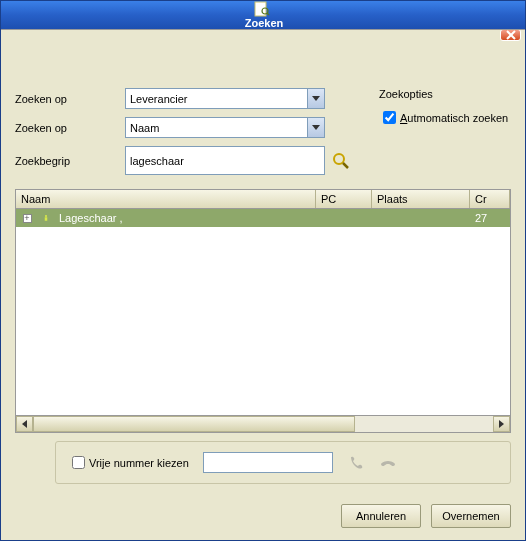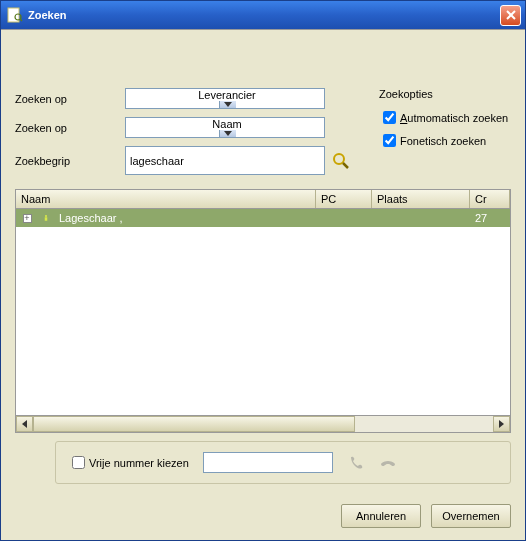--- a/index.html
+++ b/index.html
@@ -1,27 +1,27 @@
 <!DOCTYPE html>
 <html><head>
 <meta charset="utf-8">
 <style>
   * { box-sizing: border-box; font-family: Tahoma, sans-serif; font-size: 11px; }
   body { margin: 0; padding: 0; background: #fff; }
   .window { width: 526px; height: 541px; border: 1px solid #1a3f8a; background: #e9e7cf; display: flex; flex-direction: column; box-shadow: 2px 2px 6px rgba(0,0,0,.3); }
-  .titlebar { height: 28px; background: linear-gradient(to bottom, #3a80e8 0%, #2760c8 50%, #1d4fb0 100%); display: flex; align-items: center; padding: 0 4px 0 6px; color: #fff; font-weight: bold; font-size: 12px; }
+  .titlebar { height: 28px; background: linear-gradient(to bottom, #3a80e8 0%, #2760c8 50%, #1d4fb0 100%); display: flex; align-items: center; padding: 0 4px 0 6px; color: #fff; font-weight: bold; font-size: 12px; flex-direction: column; }
   .titlebar-icon { width: 16px; height: 16px; margin-right: 5px; }
   .close-btn { margin-left: auto; width: 21px; height: 21px; background: linear-gradient(to bottom,#f5a08a,#d54b20); border: 1px solid #fff; border-radius: 3px; display: flex; align-items: center; justify-content: center; color: #fff; cursor: pointer; font-weight:bold;}
   .client { flex: 1; display: flex; flex-direction: column; padding: 0; position:relative;}
   .tabstrip { display: flex; align-items: flex-end; height: 24px; padding-left: 6px; }
   .tab { background: #e9e7cf; border: 1px solid #999; border-bottom: none; padding: 3px 10px; border-radius: 3px 3px 0 0; position: relative; top: 1px; }
   .tabbody { border-top: 1px solid #999; margin: 0; flex: 1; display: flex; flex-direction: column; padding: 14px 14px 10px 14px; }
   .row { display: flex; align-items: center; margin-bottom: 8px; }
   .lbl { width: 110px; }
-  .combo { width: 200px; height: 21px; border: 1px solid #7f9db9; background: #fff; display: flex; align-items: center; justify-content: space-between; padding-left: 4px; flex-direction: column; }
+  .combo { width: 200px; height: 21px; border: 1px solid #7f9db9; background: #fff; display: flex; align-items: center; justify-content: space-between; padding-left: 4px; }
   .combo-btn { width: 17px; height: 19px; background: linear-gradient(to bottom,#dbe6f6,#b7c9e3); border-left: 1px solid #7f9db9; display:flex; align-items:center; justify-content:center; }
   .txt { width: 200px; height: 29px; border: 1px solid #7f9db9; background: #fff; padding: 2px 4px; outline: none; }
   .search-icon { width: 20px; height: 20px; margin-left: 6px; display:flex; align-items:center; justify-content:center;}
   .right-col { margin-left: 28px; display:flex; flex-direction:column; }
   .check { display: flex; align-items: center; margin-bottom: 4px; }
   .check input { margin-right: 4px; }
   .grid-wrap { margin-top: 6px; border: 1px solid #999; background:#fff; flex:1; display:flex; flex-direction:column; min-height:240px; position:relative;}
   .grid-head { display: flex; background: linear-gradient(to bottom,#f7f5e6,#dedaba); border-bottom:1px solid #999; height:19px;}
   .gh { border-right: 1px solid #b5b28f; padding: 2px 5px; display:flex; align-items:center; overflow:hidden; white-space:nowrap;}
   .gh-naam { width: 300px; }
@@ -107,24 +107,20 @@
             </span>
           </div>
         </div>
 
         <div class="right-col">
           <div style="margin-bottom:8px;">Zoekopties</div>
           <label class="check">
             <input type="checkbox" checked="" style="">
             <span class="underline-first">Autmomatisch zoeken</span>
           </label>
-          <label class="check">
-            <input type="checkbox" checked="" style="">
-            <span>Fonetisch zoeken</span>
-          </label>
         </div>
       </div>
 
       <div class="grid-wrap">
         <div class="grid-head">
           <div class="gh gh-naam">Naam</div>
           <div class="gh gh-pc">PC</div>
           <div class="gh gh-plaats">Plaats</div>
           <div class="gh gh-cr">Cr</div>
         </div>

